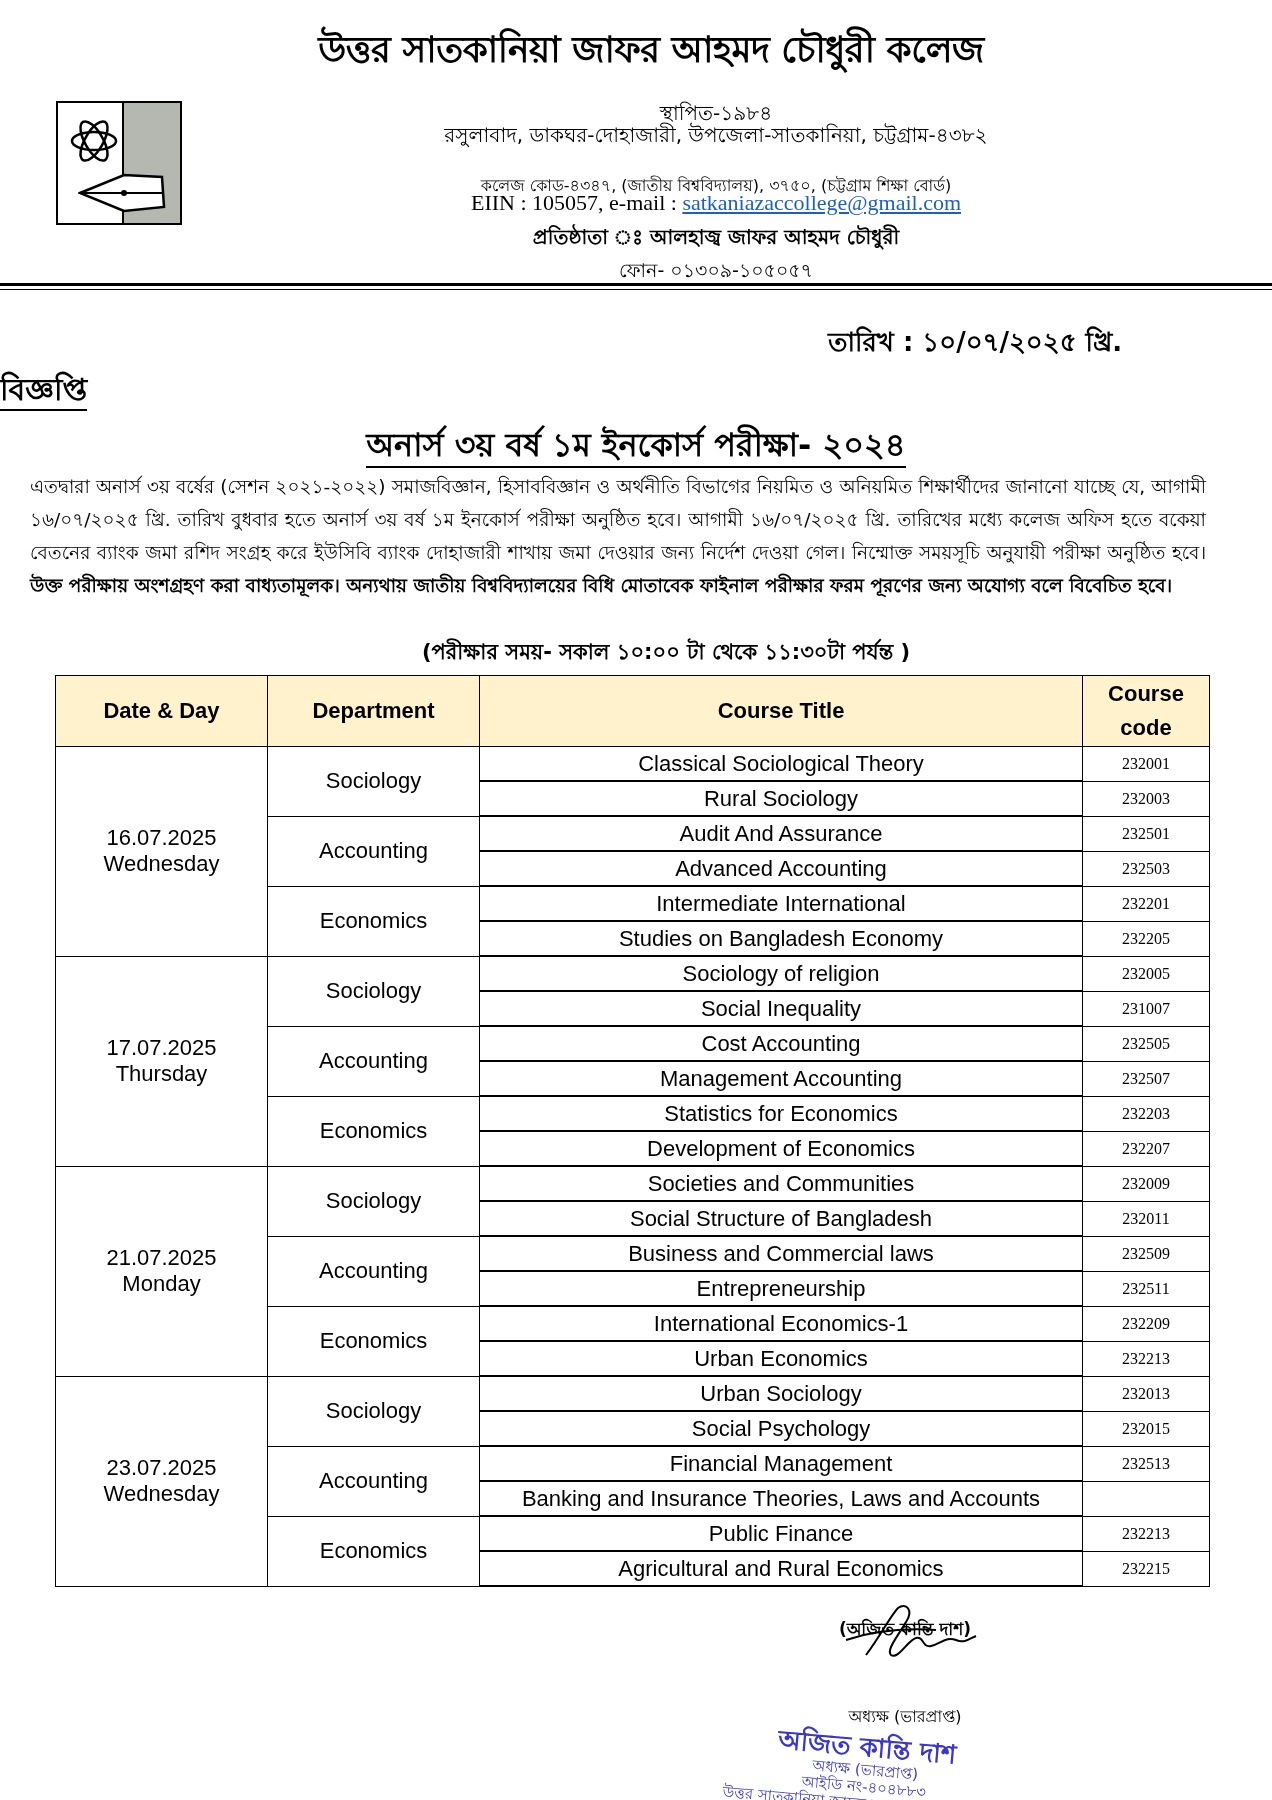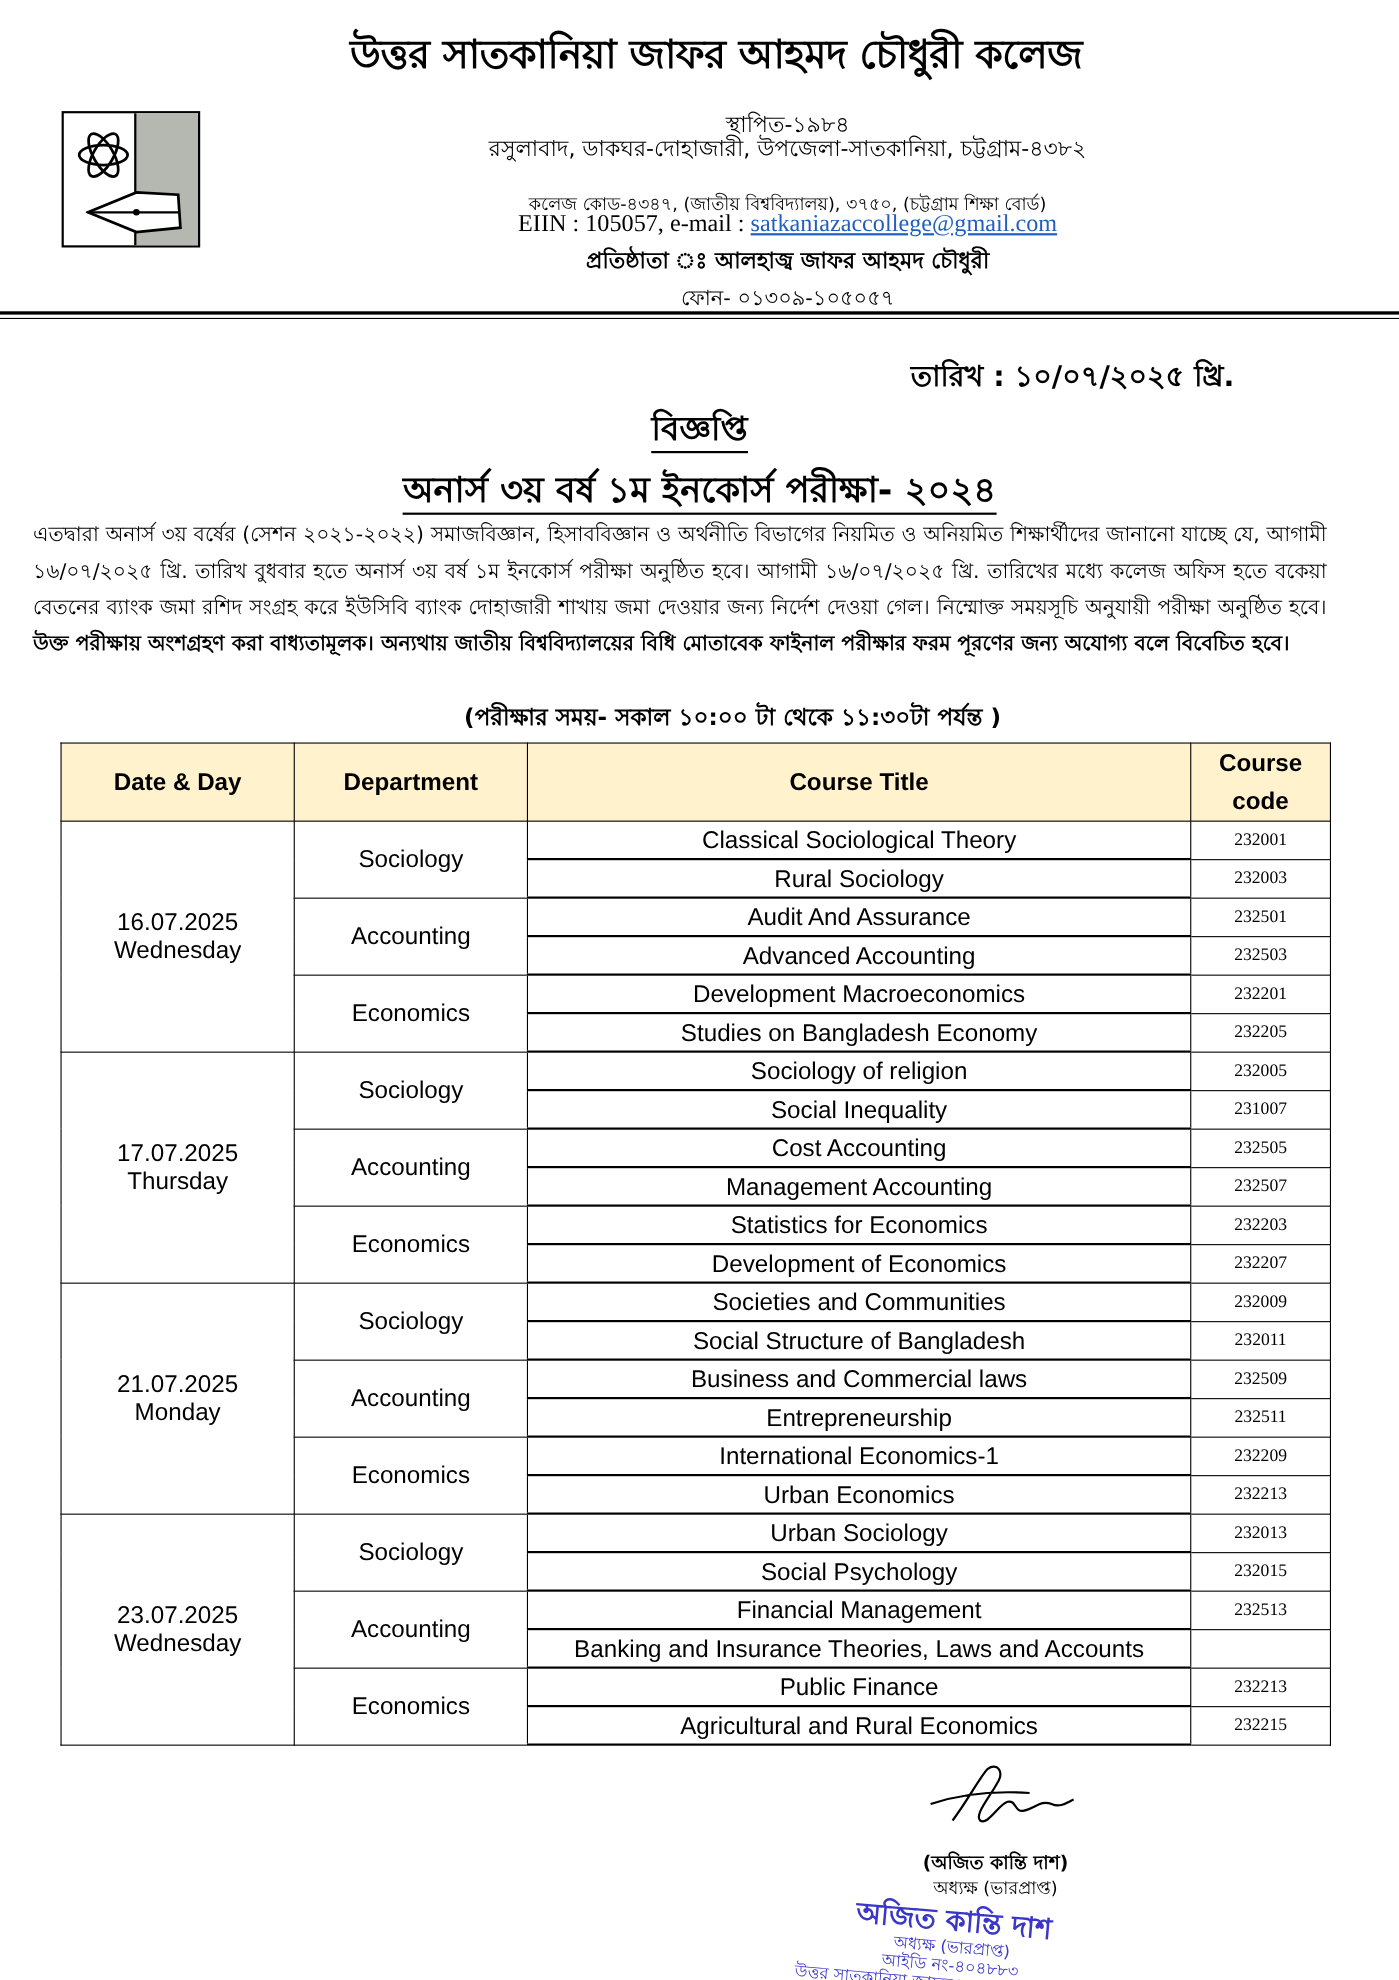--- a/index.html
+++ b/index.html
@@ -17,40 +17,40 @@
   .eiin a { color:#1f5fbf; text-decoration:underline; }
   .founder { top:222px; font-weight:bold;}
   .phone { top:256px; font-size:19px;}
   .rule1 { left:0; width:1272px; top:283px; height:3px; background:#000; }
   .rule2 { left:0; width:1272px; top:289px; height:1px; background:#000; }
 
   .logo { left:56px; top:101px; width:126px; height:124px; border:2px solid #000; background:#fff; box-sizing:border-box;}
   .logo .gray { position:absolute; left:64px; top:0; right:0; bottom:0; background:#b5b8b0; border-left:2px solid #000;}
 
   .date-line { left:828px; top:322px; font-size:26px; font-weight:bold; }
-  .notice-title { left:0; width:1272px; top:366px; font-size:30px; font-weight:bold; text-align:center; }
+  .notice-title { left:0; width:1272px; top:366px; font-size:30px; font-weight:bold; text-align:left; }
   .notice-title span, .exam-title span { border-bottom:2px solid #000; padding-bottom:2px;}
   .exam-title { left:0; width:1272px; top:420px; font-size:32px; font-weight:bold; text-align:center; }
 
   .body-text { left:30px; width:1176px; top:470px; font-size:18.5px; line-height:33px; text-align:justify; }
   .body-text b { font-weight:bold; }
   .time-line { left:0; width:1272px; top:636px; font-size:21px; font-weight:bold; text-align:center;padding-left:30px; }
 
   
   table.sched { position:absolute; left:55px; top:675px; width:1155px; border-collapse:collapse;
                 font-family:"Liberation Sans", sans-serif; font-size:22px; }
   table.sched th { background:#fff2cc; font-weight:bold; height:68px; border:1px solid #000; line-height:34px;}
   table.sched td { border:1px solid #000; text-align:center; padding:0 6px; height:33px; }
   table.sched td.course { border-bottom:2px solid #000; white-space:nowrap;}
   table.sched td.code { font-family:"Liberation Serif", serif; }
   .w-date { width:209px; } .w-dept { width:209px; } .w-code { width:124px; }
 
   
   .sig-mark { left:836px; top:1600px; }
-  .sig-name { left:790px; top:1680px; width:230px; text-align:center; font-size:17px; font-weight:bold; }
+  .sig-name { left:790px; top:1616px; width:230px; text-align:center; font-size:17px; font-weight:bold; }
   .sig-role { left:790px; top:1704px; width:230px; text-align:center; font-size:16px; }
   .stamp { left:700px; top:1732px; width:330px; color:#3a36c8; transform:rotate(5deg); text-align:center; font-size:15px; line-height:17px; }
   .stamp .big { font-size:26px; font-weight:bold; line-height:30px;}
 </style>
 </head>
 <body>
 
 <div class="abs logo">
   <div class="gray"></div>
   <svg class="abs" style="left:8px;top:10px" width="56" height="56" viewBox="0 0 56 56">
@@ -112,21 +112,21 @@
         <td rowspan="2">Accounting</td>
         <td class="course">Audit And Assurance</td>
         <td class="code">232501</td>
       </tr>
       <tr>
         <td class="course">Advanced Accounting</td>
         <td class="code">232503</td>
       </tr>
       <tr>
         <td rowspan="2">Economics</td>
-        <td class="course">Development Macroeconomics</td>
+        <td class="course">Intermediate International</td>
         <td class="code">232201</td>
       </tr>
       <tr>
         <td class="course">Studies on Bangladesh Economy</td>
         <td class="code">232205</td>
       </tr>
       <tr>
         <td rowspan="6">
           <div>17.07.2025</div>
           <div>Thursday</div>

